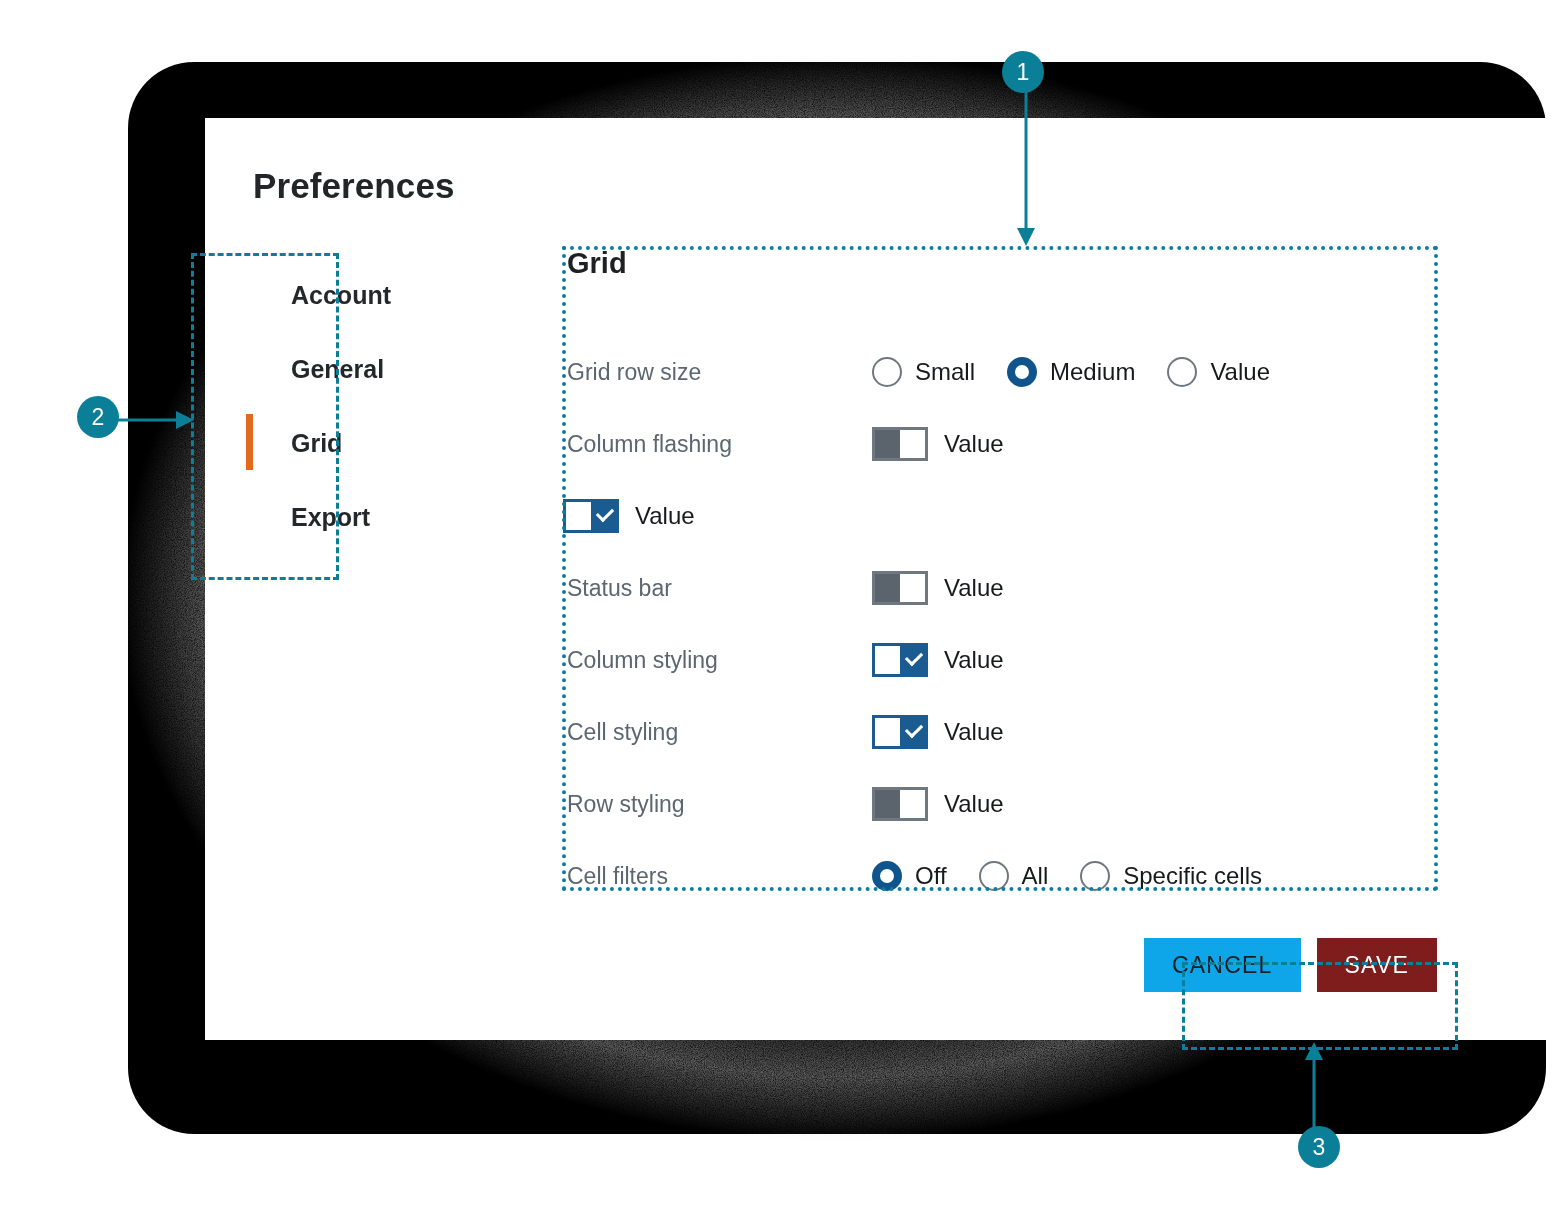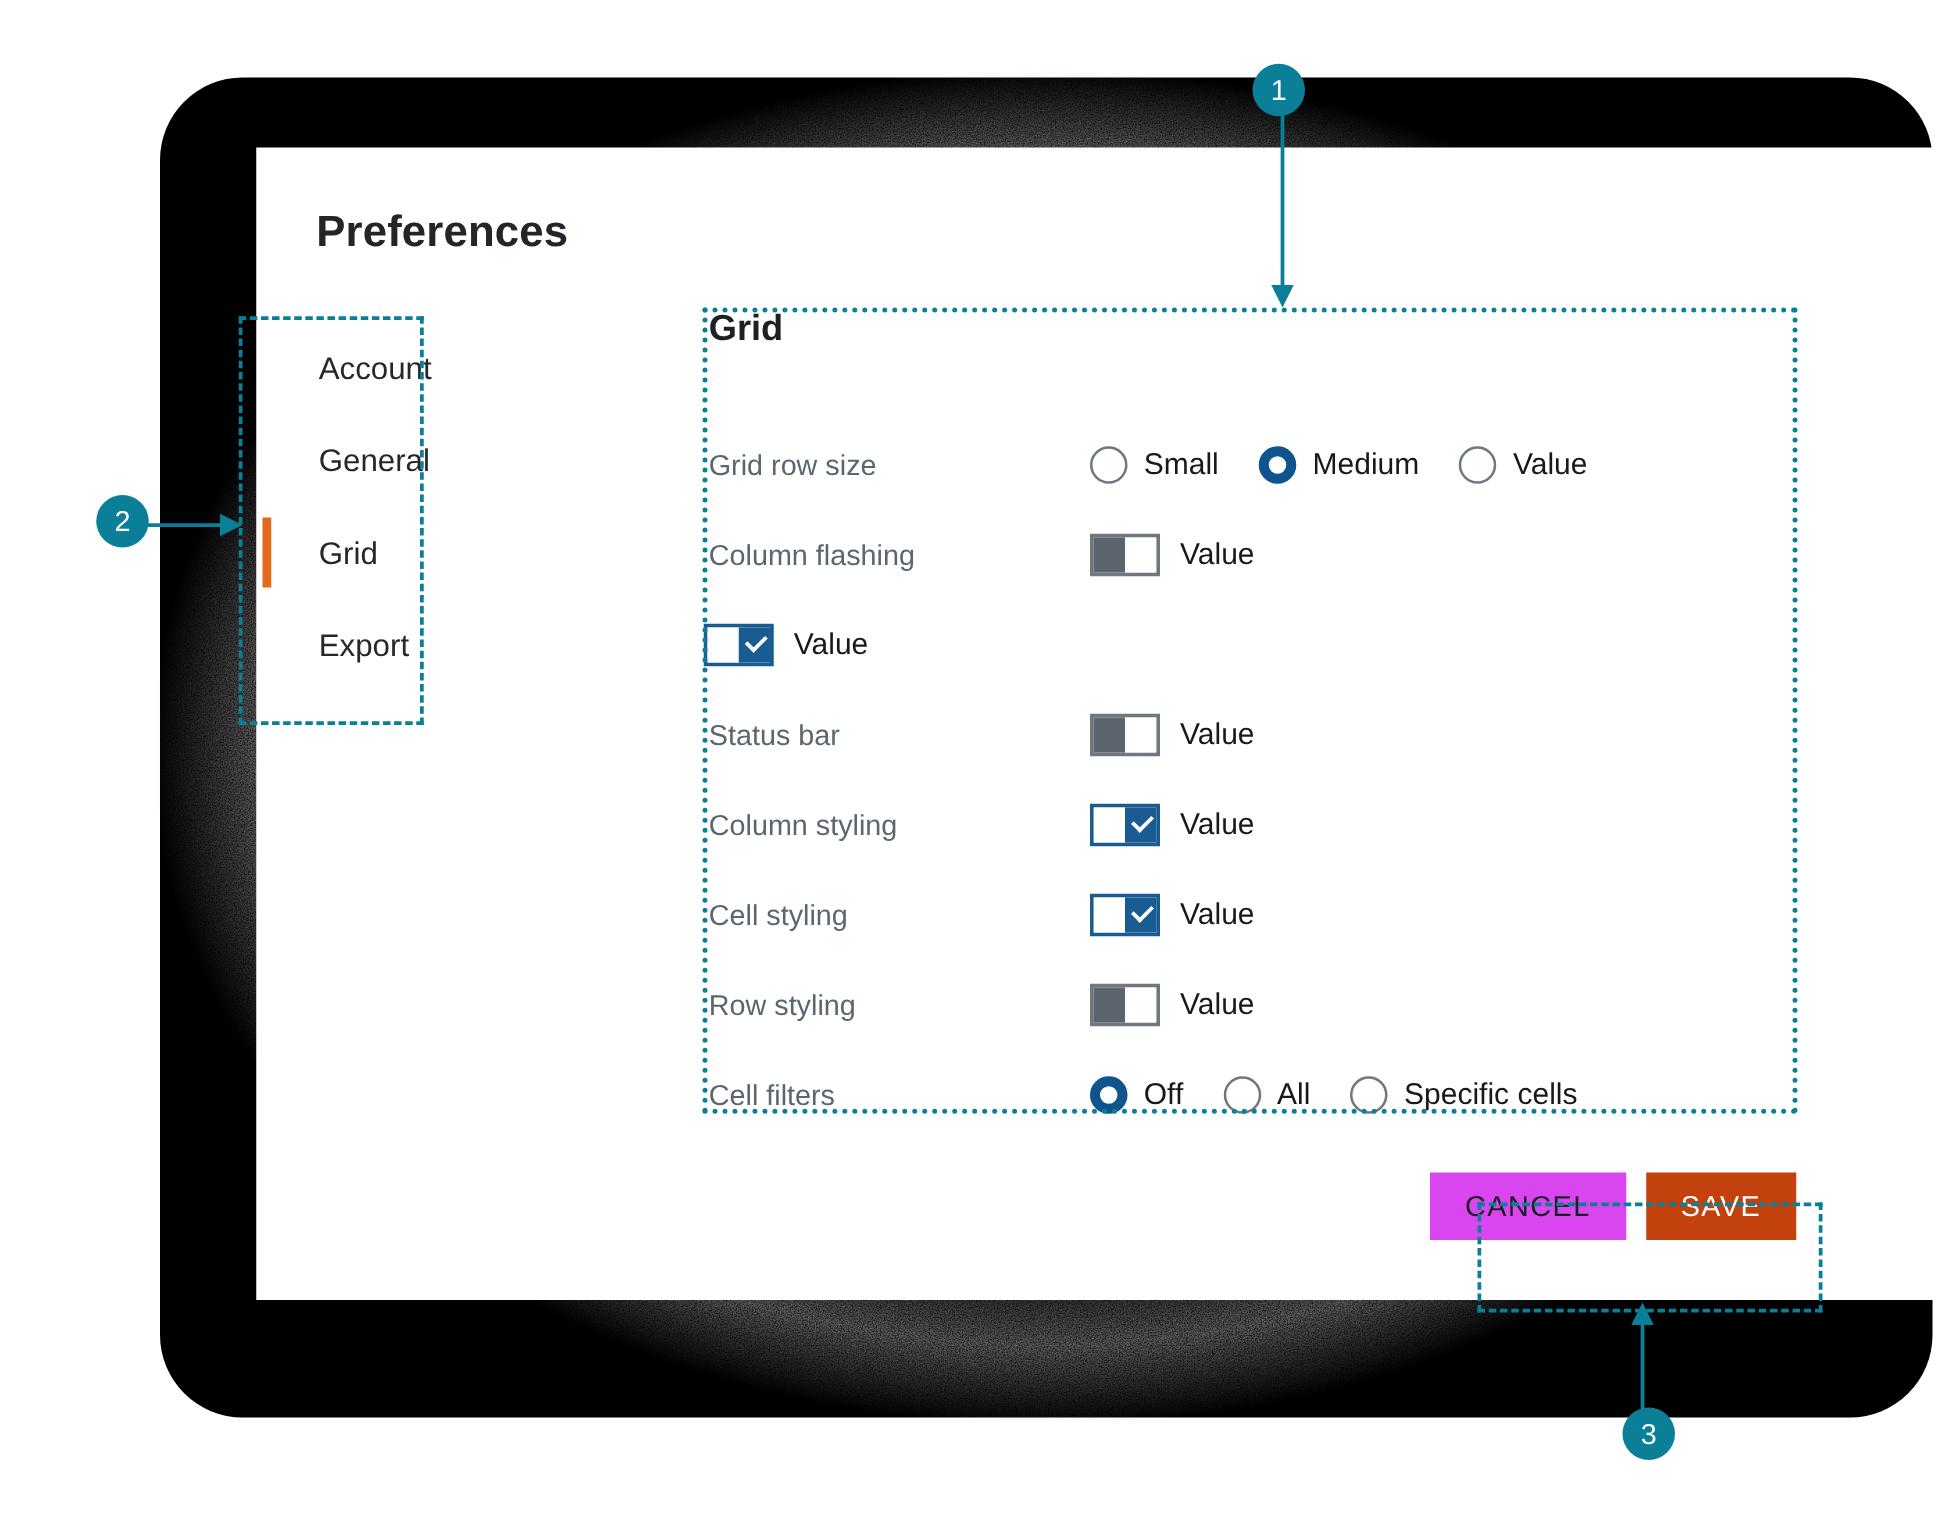--- a/index.html
+++ b/index.html
@@ -52,24 +52,25 @@
     position: absolute;
     left: 48px; top: 140px;
     width: 300px;
   }
   .side-item {
     position: relative;
     height: 74px;
     display: flex;
     align-items: center;
     font-size: 25px;
-    font-weight: normal;
+    font-weight: bold;
     color: #24282b;
     padding-left: 2px;
     cursor: pointer;
+    margin-left: 36px;
   }
   .side-item .accent {
     position: absolute;
     left: -43px; top: 8px;
     width: 7px; height: 56px;
     background: #e3691c;
     display: none;
   }
   .side-item.selected .accent { display: block; }
 
@@ -183,27 +184,27 @@
     font-size: 23px;
     letter-spacing: 1.2px;
     border: none;
     padding: 0 28px;
     height: 54px;
     line-height: 54px;
     cursor: pointer;
     font-family: "Liberation Sans", sans-serif;
   }
   #cancel-button {
-    background: #d946ef;
+    background: #0ea5e9;
     color: #1b1e20;
     min-width: 130px;
     margin-left: 44px;
   }
   #save-button {
-    background: #c2410c;
+    background: #7f1d1d;
     color: #ffffff;
     margin-left: 16px;
     min-width: 96px;
   }
 
   
   .anno-box {
     position: absolute;
     box-sizing: border-box;
   }

